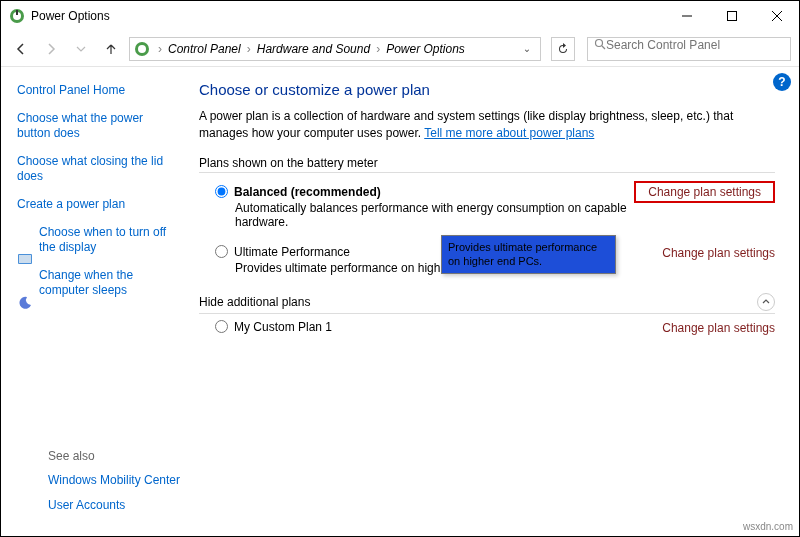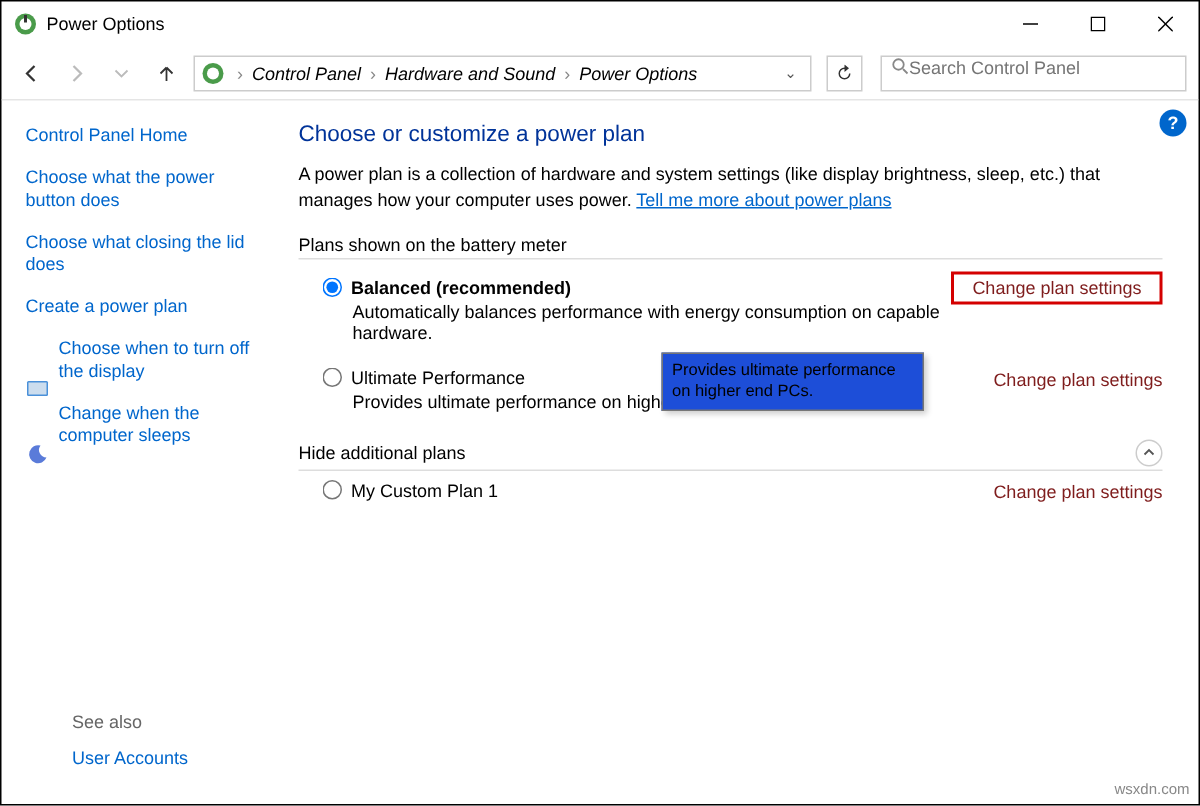--- a/index.html
+++ b/index.html
@@ -147,20 +147,21 @@
       <a href="#">Choose when to turn off the display</a>
     </div>
     <div class="side-item">
       <span class="side-icon"><svg viewBox="0 0 16 16">
             <path d="M10 2 A6 6 0 1 0 14 10 A5 5 0 0 1 10 2" fill="#5a7bd9"></path>
           </svg></span>
       <a href="#">Change when the computer sleeps</a>
     </div>
     <div class="see-also">
       <div class="heading">See also</div>
+      <a href="#">Windows Mobility Center</a>
       <a href="#">User Accounts</a>
     </div>
   </div>
 
   <div class="main">
     <div class="help-badge">?</div>
     <h1>Choose or customize a power plan</h1>
     <p class="desc">
       <span>A power plan is a collection of hardware and system settings (like display brightness, sleep, etc.) that manages how your computer uses power. </span><a href="#">Tell me more about power plans</a>
     </p>

